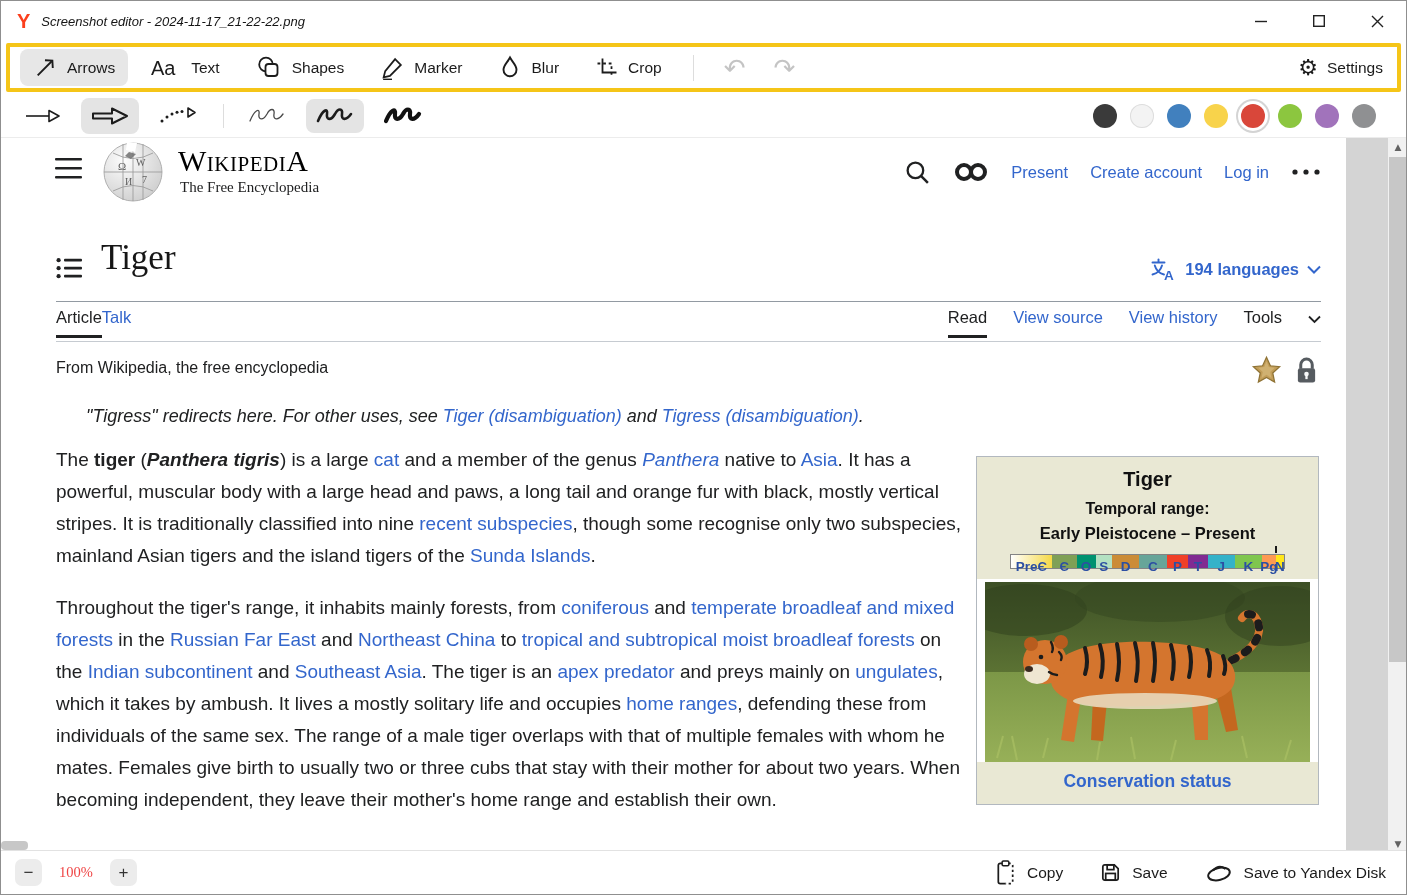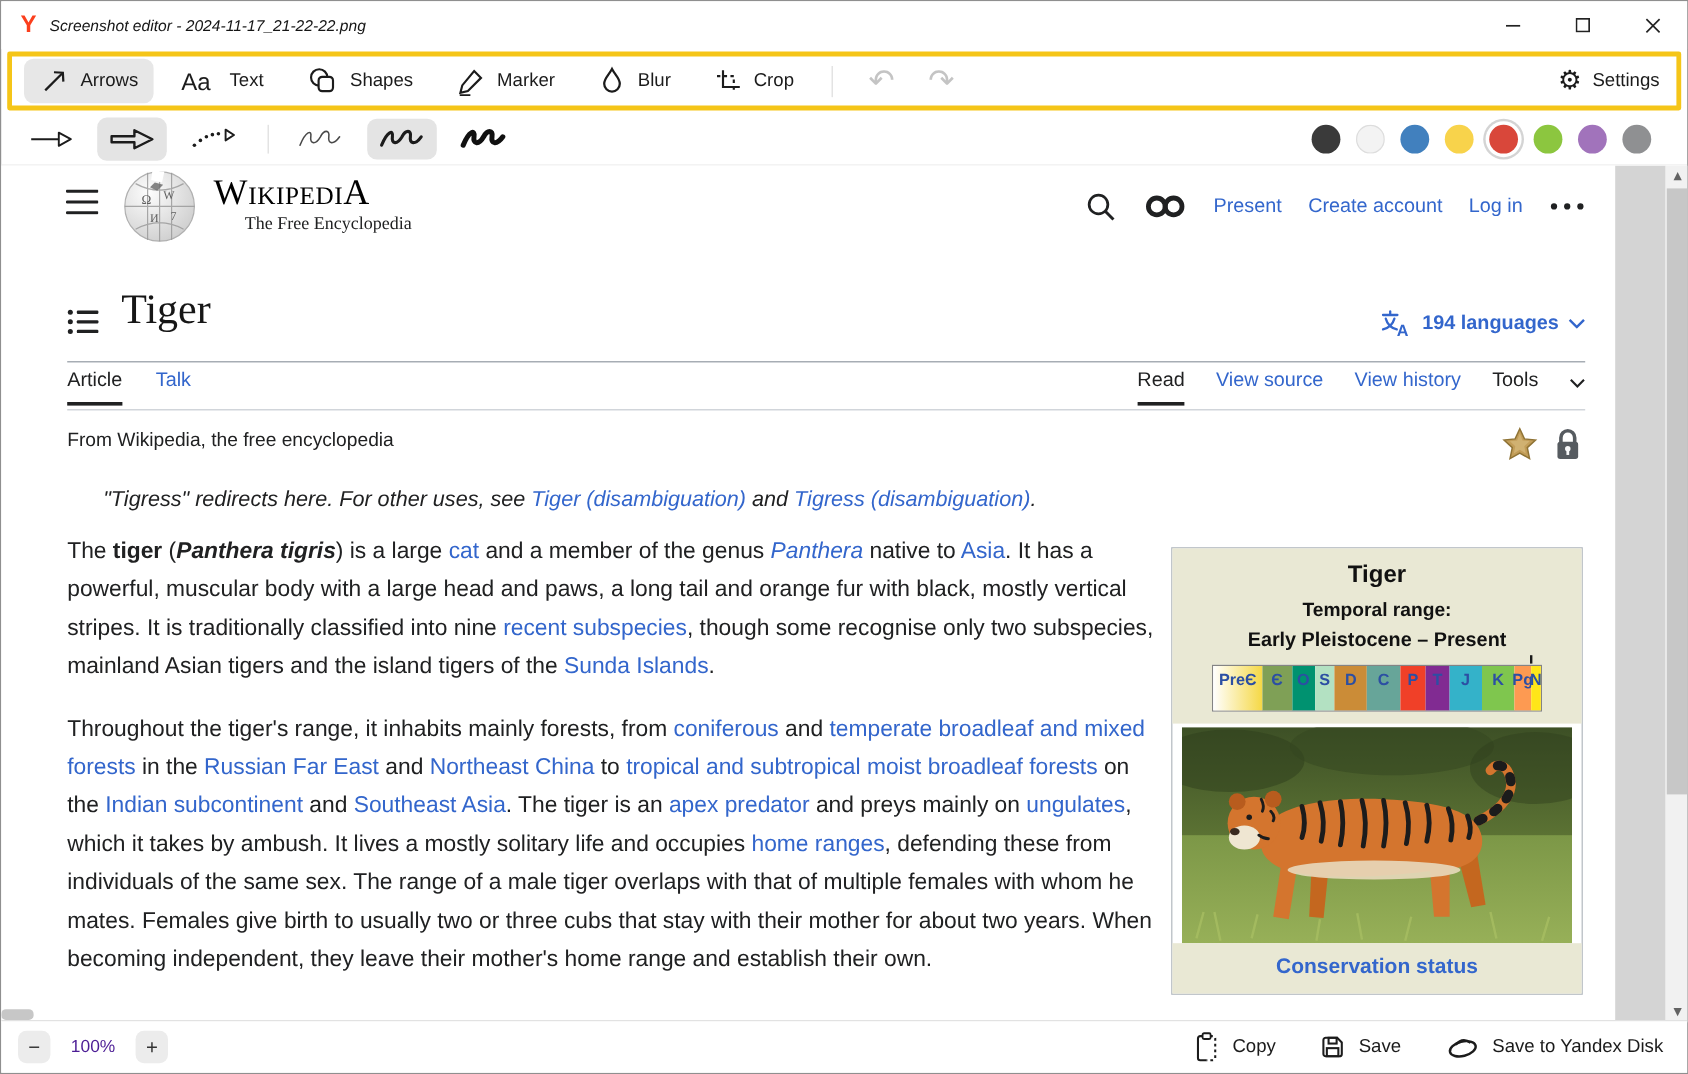--- a/index.html
+++ b/index.html
@@ -34,31 +34,31 @@
   .swatch.lightb{box-shadow:inset 0 0 0 1px #ddd;}
   .swatch.sel{box-shadow:0 0 0 3px #fff,0 0 0 5px #d4d4d4;}
 
   
   #content{position:absolute;top:137px;left:0;width:1407px;height:714px;background:#fff;overflow:hidden;color:#202122;}
   .abs{position:absolute;}
 
   .hamburger{left:54px;top:20px;}
   .globe{left:100px;top:2px;}
   .wordmark{left:177px;top:6px;font-family:"Liberation Serif",serif;font-variant:small-caps;font-size:30px;letter-spacing:0.5px;color:#000;}
-  .tagline{left:179px;top:41px;font-family:"Liberation Serif",serif;font-size:15px;color:#202122;margin-left:24px;}
+  .tagline{left:179px;top:41px;font-family:"Liberation Serif",serif;font-size:15px;color:#202122;}
   .hdr-right{right:87px;top:16px;display:flex;align-items:center;gap:22px;height:36px;}
   .hlink{color:#3366cc;font-size:16.5px;text-decoration:none;}
 
   .toc-btn{left:55px;top:119px;}
   .page-h1{left:100px;top:100px;font-family:"Liberation Serif",serif;font-size:35px;font-weight:400;color:#161616;}
   .lang-btn{right:87px;top:120px;display:flex;align-items:center;gap:8px;color:#3366cc;font-weight:700;font-size:16.5px;}
   .title-rule{left:55px;right:87px;top:163px;border-top:1px solid #929aa2;}
 
   .tabs{left:55px;right:87px;top:170px;height:33px;border-bottom:1px solid #c6cbd1;font-size:16.5px;}
-  .tabs-left{position:absolute;left:0;top:0;display:flex;gap:28px;}
+  .tabs-left{position:absolute;left:0;top:0;display:flex;}
   .tabs-right{position:absolute;right:0;top:0;display:flex;gap:26px;align-items:flex-start;}
   .tab{position:relative;padding-bottom:11px;color:#3366cc;text-decoration:none;}
   .tab.active{color:#202122;}
   .tab.active::after{content:"";position:absolute;left:0;right:0;bottom:0;height:3px;background:#202122;}
   .tab.plain{color:#202122;}
   .tools-chevron{margin-top:7px;}
 
   .subtitle{left:55px;top:221px;font-size:16px;}
   .page-icons{right:90px;top:217px;display:flex;gap:13px;align-items:center;}
 
@@ -70,41 +70,41 @@
   .bold{font-weight:700;}
   .ital{font-style:italic;}
 
   
   .infobox{left:975px;top:318px;width:343px;border:1px solid #b2b8bf;background:#fff;box-sizing:border-box;font-size:17px;}
   .ib-head{background:#e9e8d4;text-align:center;padding:11px 6px 10px;}
   .ib-title{font-size:20px;font-weight:700;margin-bottom:9px;color:#111;}
   .ib-temporal{font-size:16px;font-weight:700;margin-bottom:6px;color:#111;}
   .ib-range{font-size:16.5px;font-weight:700;margin-bottom:11px;color:#111;}
   #timescale-wrap{position:relative;width:275px;margin:0 auto;}
-  #timescale{display:flex;width:100%;height:39px;border:1px solid #848484;box-sizing:border-box;background:#fff;}
+  #timescale{display:flex;width:100%;height:15px;border:1px solid #848484;box-sizing:border-box;background:#fff;}
   .tseg{position:relative;height:100%;}
   .tseg span{position:absolute;left:50%;transform:translateX(-50%);line-height:24px;font-size:13.5px;font-weight:700;color:#2c4fa3;white-space:nowrap;}
   .ts-marker{position:absolute;right:8px;top:-8px;width:2px;height:7px;background:#1a1a1a;}
   .ib-photo{margin:3px auto 0;}
   .ib-caption{padding:9px 8px 11px;text-align:center;line-height:27px;}
   .ib-conserv{background:#e9e8d4;text-align:center;font-weight:700;color:#3366cc;padding:9px 0 12px;font-size:17.5px;}
 
   
   .canvas-band{left:1345px;top:0;width:42px;height:714px;background:#d4d4d4;}
   .vscroll{left:1387px;top:0;width:20px;height:714px;background:#f1f1f1;}
   .vs-btn{position:absolute;left:0;right:0;height:17px;display:flex;align-items:center;justify-content:center;color:#636363;font-size:9px;font-family:"DejaVu Sans",sans-serif;}
   .vs-up{top:0;}
   .vs-down{bottom:0;}
   .vs-thumb{position:absolute;top:19px;left:1px;width:18px;height:505px;background:#c7c7c7;}
   .hscroll-thumb{left:0;top:703px;width:27px;height:9px;background:#c7c7c7;border-radius:4px;}
 
   
   .statusbar{position:absolute;left:0;right:0;bottom:0;height:44px;border-top:1px solid #e2e2e2;background:#fff;display:flex;align-items:center;padding:0 14px;box-sizing:border-box;}
   .zoombtn{width:27px;height:27px;border-radius:7px;background:#ececec;display:flex;align-items:center;justify-content:center;font-size:17px;color:#333;}
-  .zoomval{margin:0 17px;font-size:14.5px;color:#4c1d95;}
+  .zoomval{margin:0 17px;font-size:14.5px;color:#ef4444;font-family:Liberation Serif, serif;}
   .sb-right{margin-left:auto;display:flex;gap:36px;padding-right:6px;}
   .sb-action{display:flex;align-items:center;gap:10px;font-size:15.5px;color:#1b1b1b;}
 </style>
 </head>
 <body>
 
 <div id="app">
 
   <div class="titlebar">
     <span class="ylogo">Y</span>

